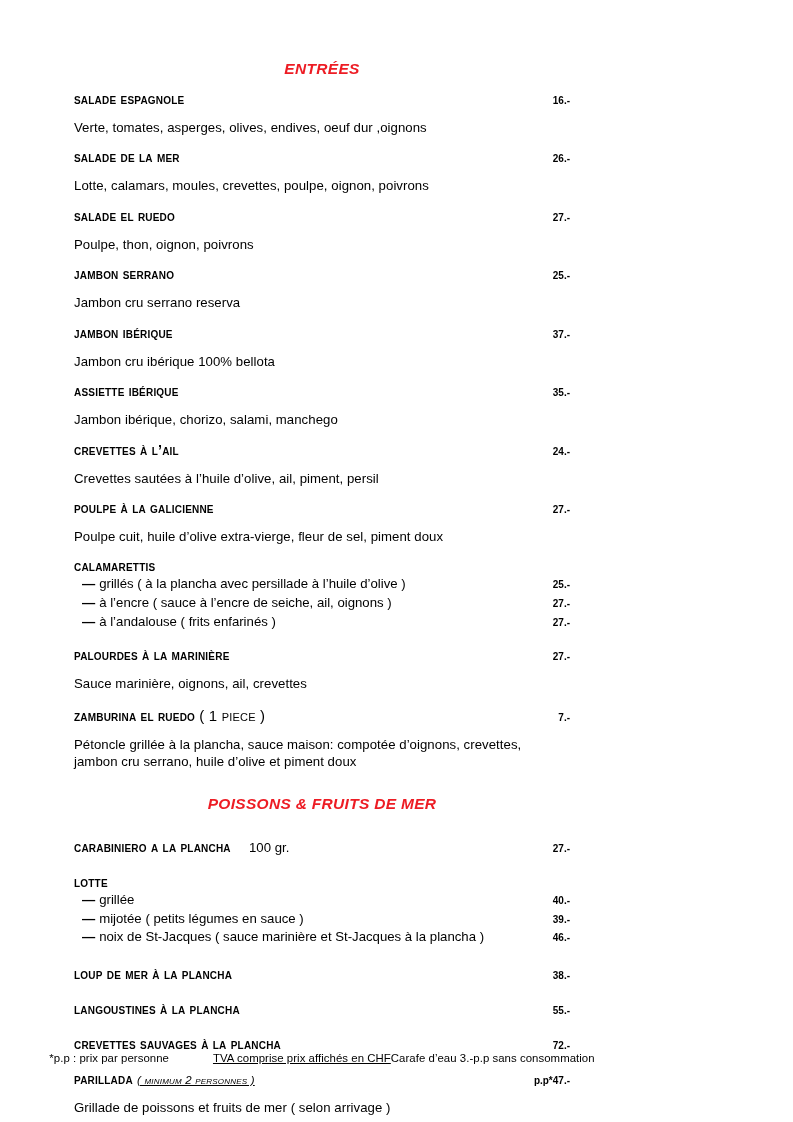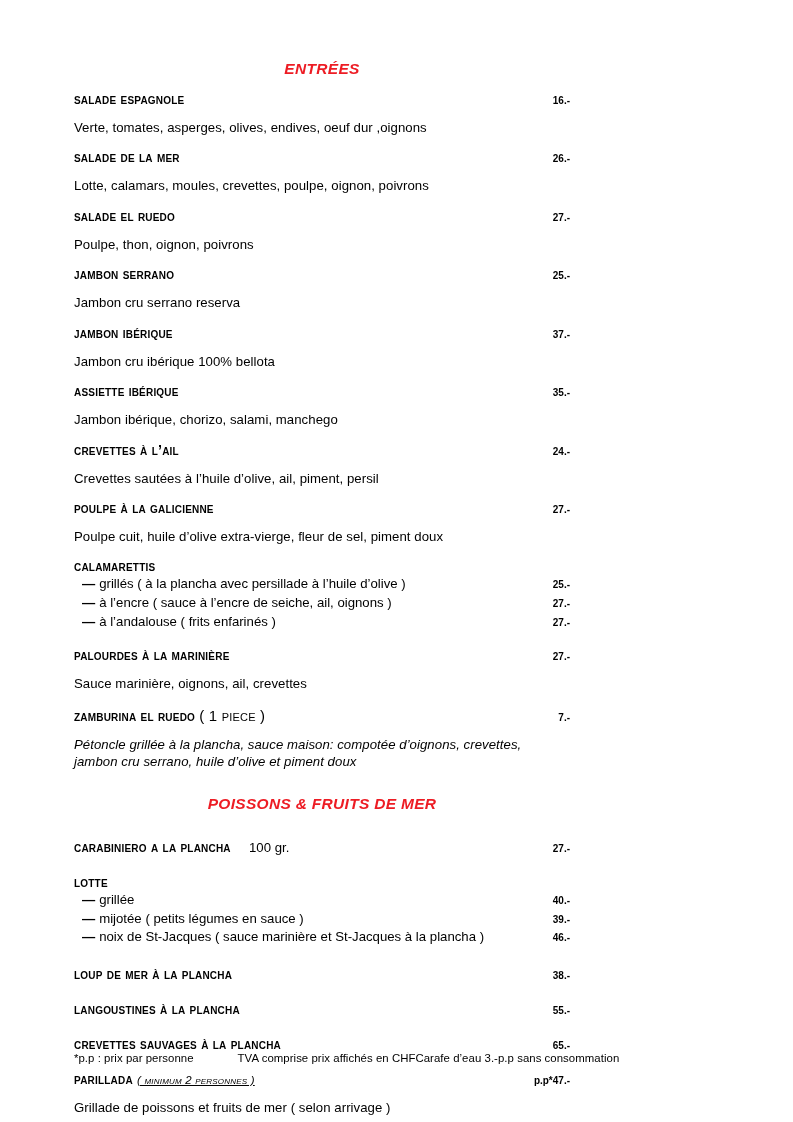--- a/index.html
+++ b/index.html
@@ -122,26 +122,26 @@
   .gap-md { margin-bottom: 15px; }
   .gap-xl { margin-bottom: 24px; }
 
   
   .footer {
     position: absolute;
     left: 74px;
     right: 74px;
     top: 1052px;
     display: flex;
-    justify-content: space-between;
+    justify-content: center;
     font-size: 11.4px;
     letter-spacing: 0.05px;
   }
   .footer-note { white-space: nowrap; }
-  .footer-note.center { margin-left: 44px; }
+  .footer-note.center { margin-left: 44px; text-decoration: underline; }
 </style>
 </head>
 <body>
 
 <div class="page">
 
   <div class="section-header section-entrees">ENTRÉES</div>
 
   <div class="item">
     <div class="item-head">
@@ -233,21 +233,21 @@
       <span class="price">27.-</span>
     </div>
     <div class="item-desc">Sauce marinière, oignons, ail, crevettes</div>
   </div>
 
   <div class="item gap-xl">
     <div class="item-head">
       <span class="item-title"><span>Zamburina el ruedo</span> <span class="suffix-sc">( 1 piece )</span></span>
       <span class="price">7.-</span>
     </div>
-    <div class="item-desc" style="white-space: pre-line; font-style: italic;">Pétoncle grillée à la plancha, sauce maison: compotée d’oignons, crevettes,
+    <div class="item-desc" style="white-space: pre-line;">Pétoncle grillée à la plancha, sauce maison: compotée d’oignons, crevettes,
 jambon cru serrano, huile d’olive et piment doux</div>
   </div>
 
   <div class="section-header section-poissons">POISSONS &amp; FRUITS DE MER</div>
 
   <div class="item gap-lg">
     <div class="item-head">
       <span class="item-title"><span>Carabiniero a la plancha</span> <span class="suffix-plain">100 gr.</span></span>
       <span class="price">27.-</span>
     </div>
@@ -283,21 +283,21 @@
   <div class="item gap-lg">
     <div class="item-head">
       <span class="item-title">Langoustines à la plancha</span>
       <span class="price">55.-</span>
     </div>
   </div>
 
   <div class="item gap-lg">
     <div class="item-head">
       <span class="item-title">Crevettes sauvages à la plancha</span>
-      <span class="price">65.-</span>
+      <span class="price">72.-</span>
     </div>
   </div>
 
   <div class="item">
     <div class="item-head">
       <span class="item-title"><span>Parillada</span> <span class="suffix-sc-italic">( minimum 2 personnes )</span></span>
       <span class="price">p.p*47.-</span>
     </div>
     <div class="item-desc">Grillade de poissons et fruits de mer ( selon arrivage )</div>
   </div>

